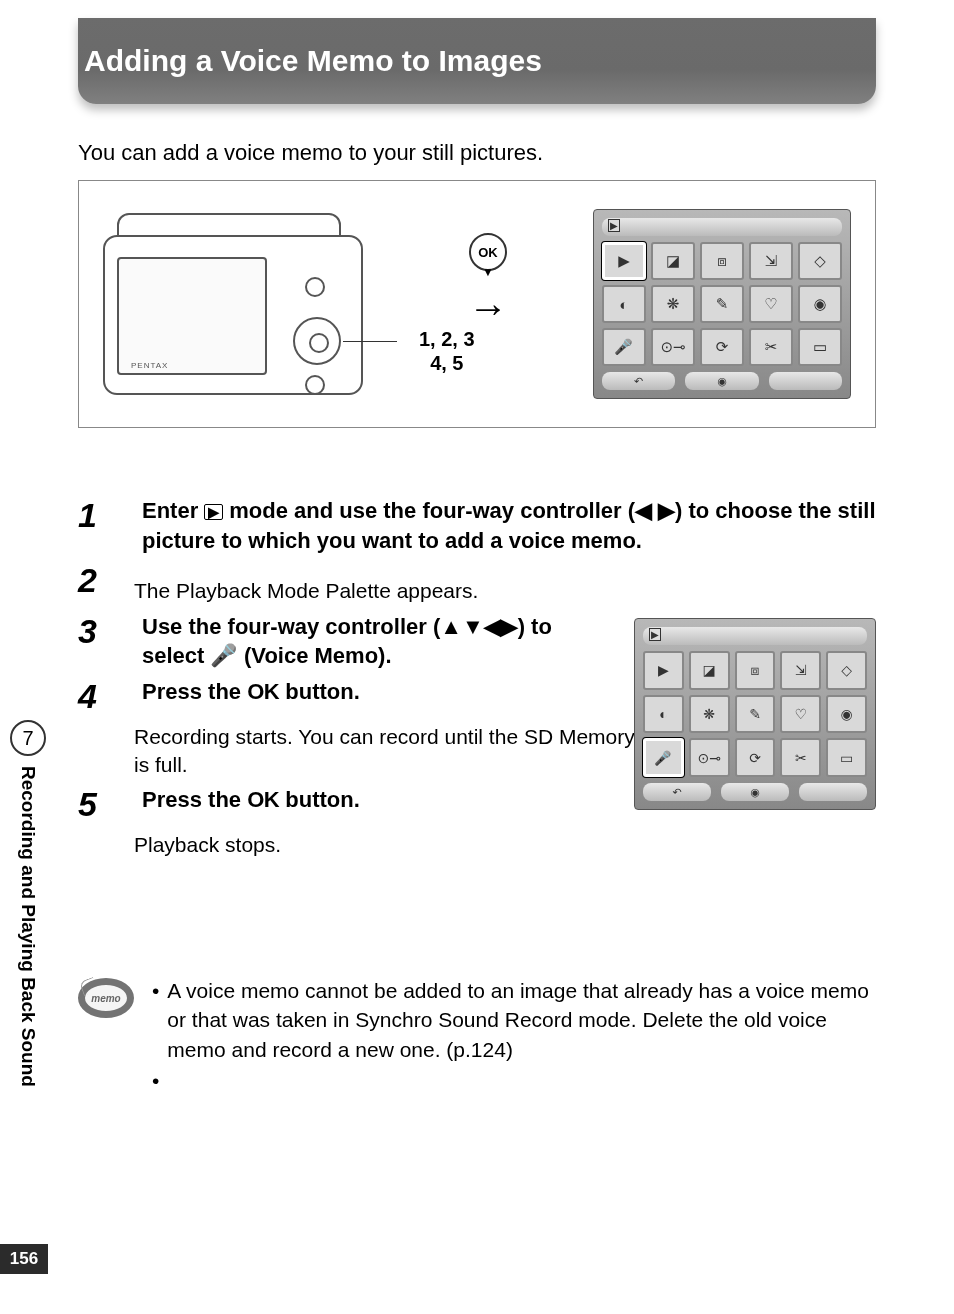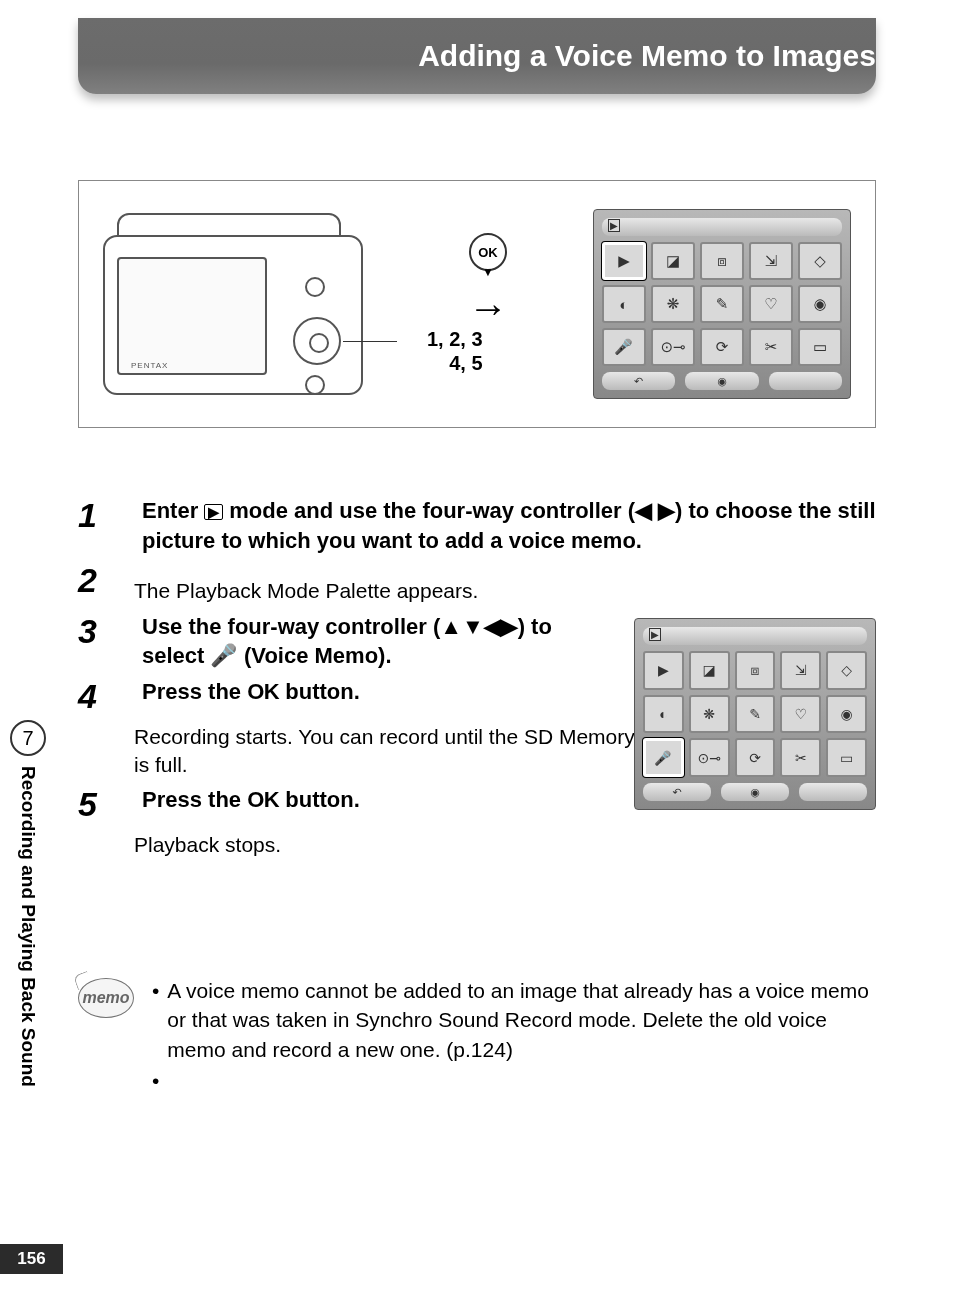--- a/index.html
+++ b/index.html
@@ -18,28 +18,27 @@
     height: 100%;
     padding-left: 78px;
     padding-right: 78px;
   }
   
   .title-banner {
     position: absolute;
     left: 78px;
     right: 78px;
     top: 18px;
-    height: 76px;
+    height: 86px;
     background: linear-gradient(to bottom, #6c6c6c 0%, #6a6a6a 60%, #808080 100%);
     border-radius: 0 0 18px 18px;
     box-shadow: 0 6px 10px rgba(0,0,0,0.25);
     display: flex;
     align-items: center;
-    padding-left: 14px;
-    justify-content: flex-end;
+    padding-left: 6px;
   }
   .title-banner span {
     color: #fff;
     font-size: 30px;
     font-weight: bold;
   }
   .intro {
     position: absolute;
     left: 78px;
     top: 140px;
@@ -130,23 +129,23 @@
     border: 2px solid #333;
     border-radius: 50%;
     display: flex; align-items:center; justify-content:center;
     font-size: 13px; font-weight:bold;
   }
   .ok-down-arrow { font-size: 12px; margin-top:-6px;}
   .big-arrow { font-size: 40px; line-height: 0.5; }
   .step-labels {
     font-size: 20px;
     font-weight: bold;
-    text-align: right;
+    text-align: center;
     align-self: flex-start;
-    margin-left: 24px;
+    margin-left: 16px;
     line-height: 1.2;
   }
   .palette {
     width: 258px;
     height: 190px;
     background: linear-gradient(180deg,#b8b8b8 0%, #aaa 30%, #888 100%);
     border-radius: 4px;
     border: 1px solid #555;
     padding: 8px;
     position: relative;
@@ -273,24 +272,24 @@
   
   .memo-row {
     position:absolute;
     left:78px; right:78px;
     top:976px;
     display:flex;
     gap:18px;
   }
   .memo-badge {
     width:56px; height:40px;
-    border:1px solid #737373;
+    border:7px solid #737373;
     border-radius:50%;
     display:flex; align-items:center; justify-content:center;
-    font-size:16px; font-style:italic; color:#666;
+    font-size:10px; font-style:italic; color:#666;
     font-weight:bold;
     flex-shrink:0;
     margin-top:2px;
     position:relative;
     background:#f5f5f5;
   }
   .memo-badge::before {
     content:"";
     position:absolute;
     left:-4px; top:-6px;
@@ -330,37 +329,38 @@
   .chapter-label {
     writing-mode: vertical-rl;
     font-size:19px;
     font-weight:bold;
     margin:0 auto;
     height:400px;
   }
   .page-num-box {
     position:absolute;
     left:0; bottom:40px;
-    width:63px; height:30px;
+    width:48px; height:30px;
     background:#2b2b2b;
     color:#fff;
     font-size:17px;
     font-weight:bold;
     display:flex; align-items:center; justify-content:center;
   }
 </style>
 </head>
 <body>
 
 <div class="page">
 
   <div class="title-banner">
     <span>Adding a Voice Memo to Images</span>
   </div>
 
+  <div class="intro">You can add a voice memo to your still pictures.</div>
 
   <div class="diagram-box">
     <div class="camera-illus">
       <div class="cam-top"></div>
       <div class="cam-body"></div>
       <div class="cam-screen"></div>
       <div class="cam-brand">PENTAX</div>
       <div class="cam-btn1"></div>
       <div class="cam-dpad"></div>
       <div class="cam-btn2"></div>

